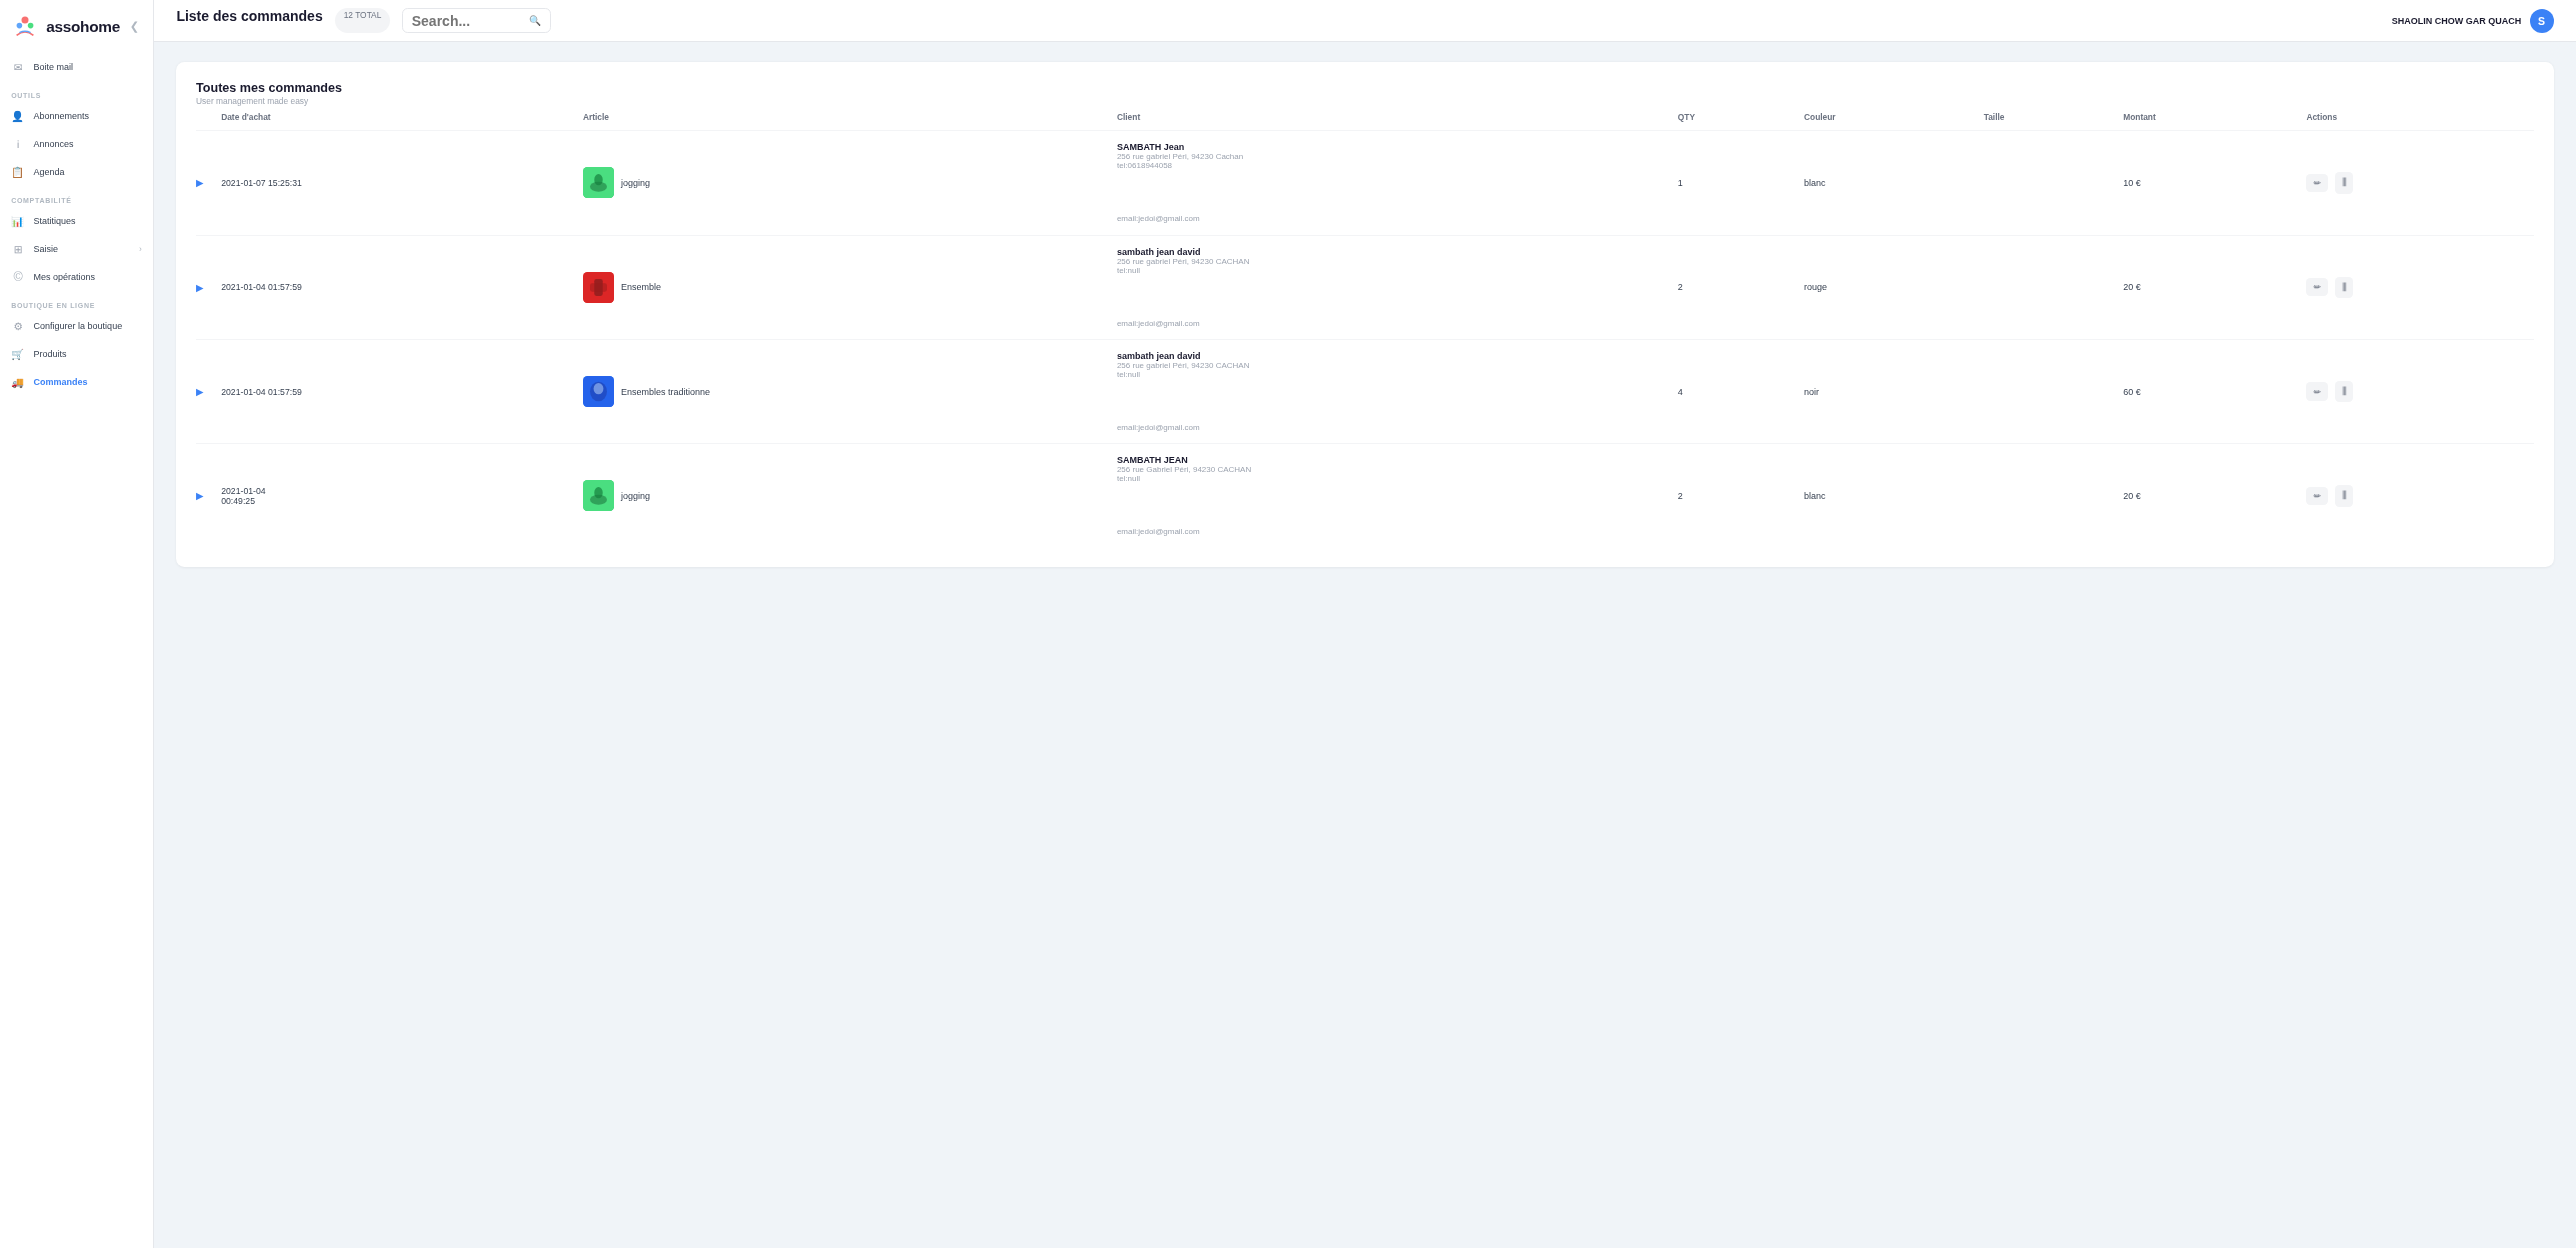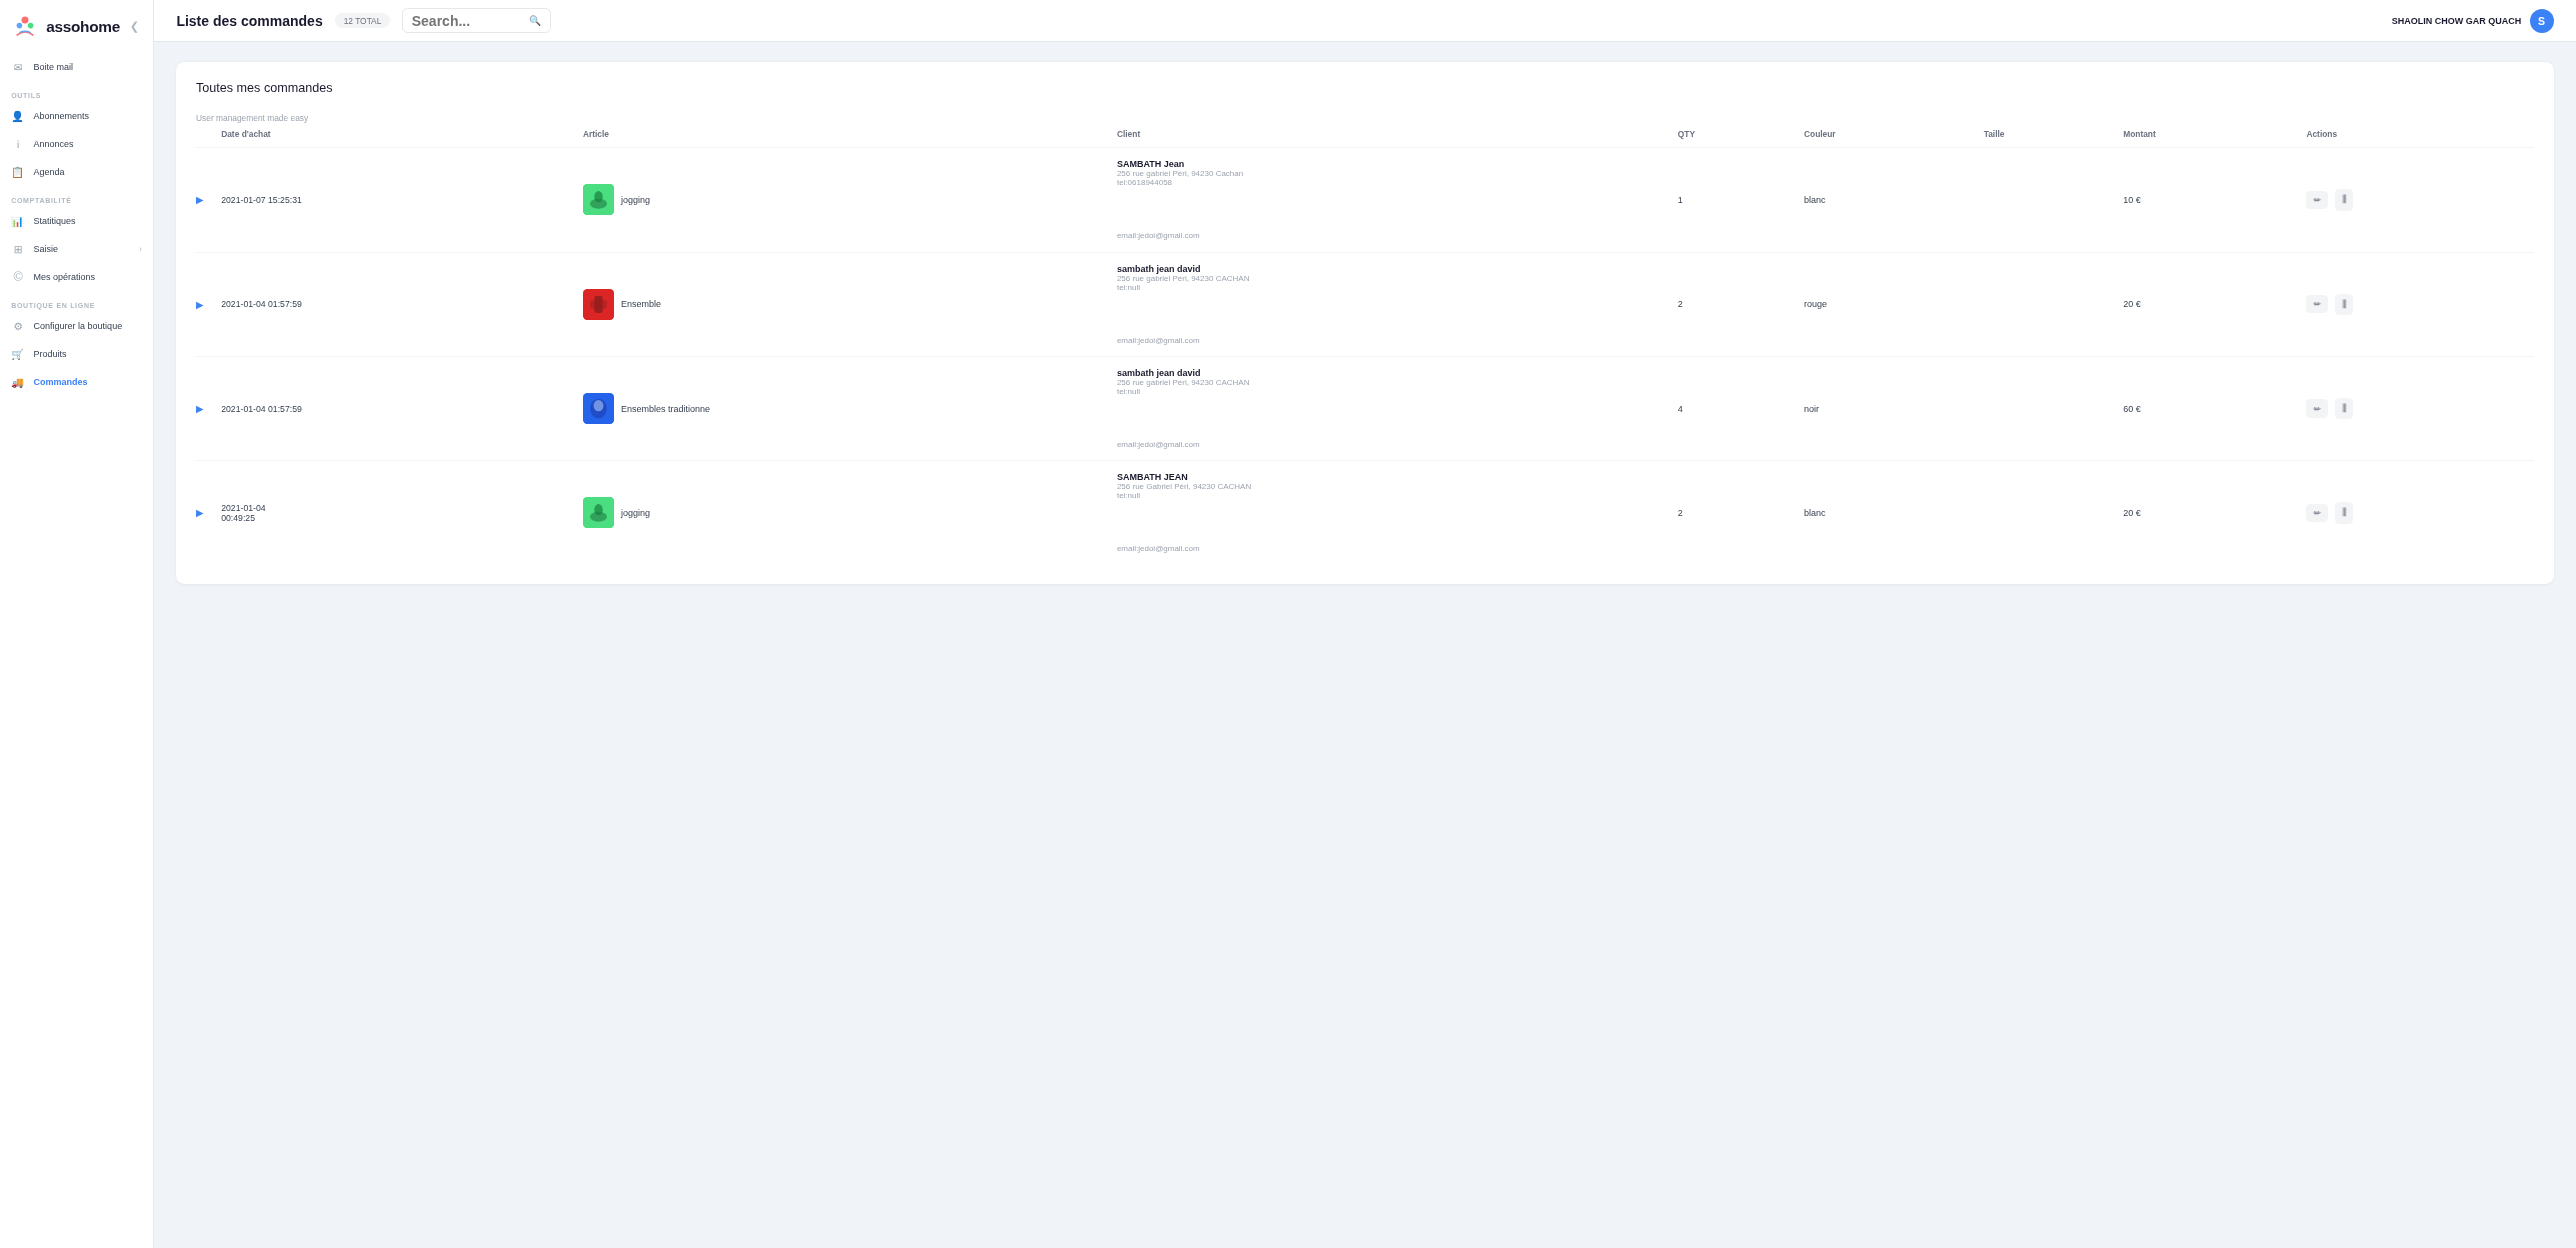--- a/index.html
+++ b/index.html
@@ -88,21 +88,20 @@
       border-bottom: 0.7px solid #e5e7eb;
       display: flex;
       align-items: center;
       padding: 0 22.4px;
       height: 42px;
       gap: 14px;
       justify-content: space-between;
     }
     .topbar-left {
       display: flex;
-      align-items: center;
       gap: 12.6px;
     }
     .page-title {
       font-size: 14px;
       font-weight: 700;
       color: #1a1a2e;
     }
     .total-badge {
       font-size: 8.4px;
       color: #6b7280;
@@ -163,23 +162,23 @@
       padding: 19.6px 22.4px;
     }
     .card {
       background: #fff;
       border-radius: 8.4px;
       padding: 19.6px 19.6px;
       box-shadow: 0 0.7px 2.8px rgba(0,0,0,0.06);
     }
     .card-title {
       font-size: 12.6px;
-      font-weight: 400;
+      font-weight: 700;
       color: #1a1a2e;
-      margin-bottom: 18px;
+      margin-bottom: 1px;
     }
     .card-subtitle {
       font-size: 8.4px;
       color: #9ca3af;
     }
 
     
     .table-wrap { overflow-x: auto; }
     table {
       width: 100%;

